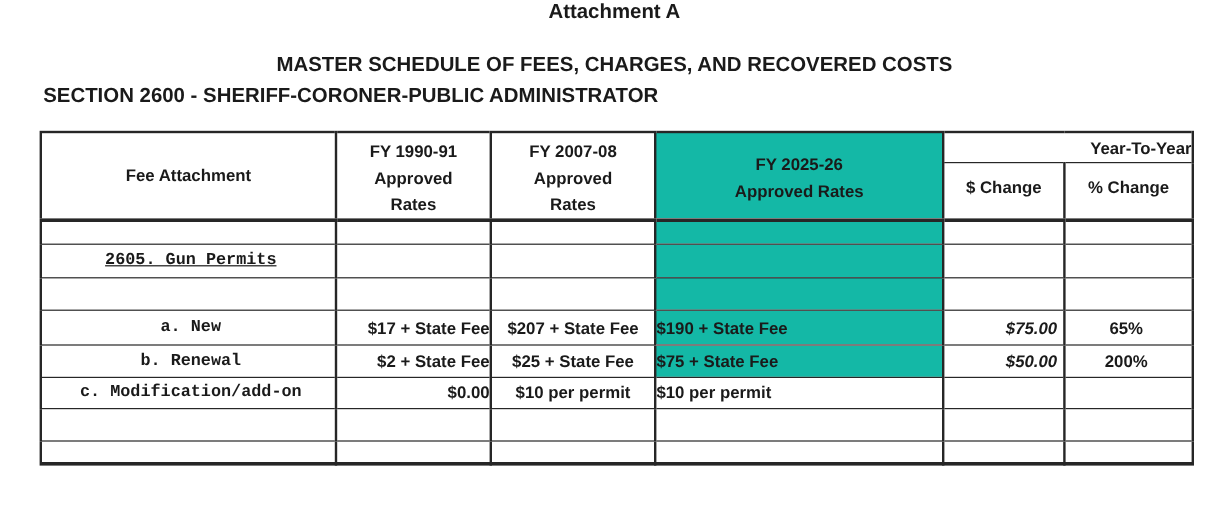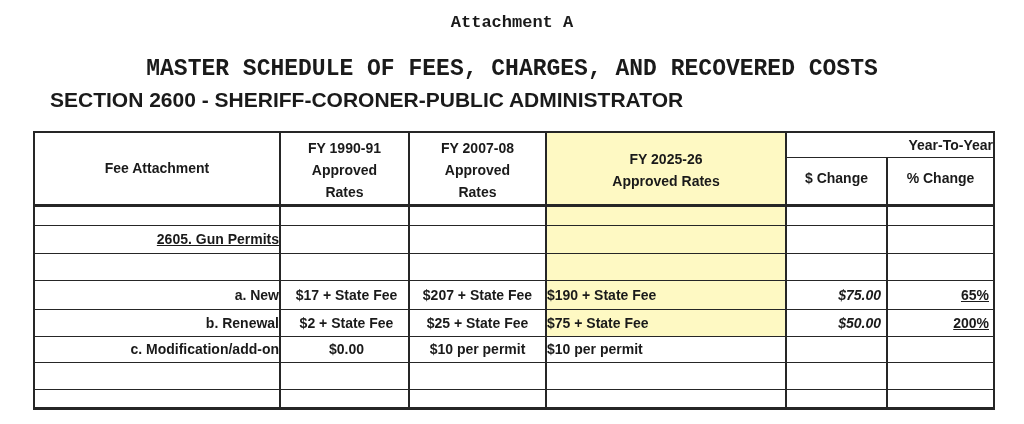--- a/index.html
+++ b/index.html
@@ -8,70 +8,67 @@
     position: relative;
     width: 1024px;
     height: 424px;
     background: #ffffff;
     font-family: "Liberation Sans", sans-serif;
     font-weight: bold;
     color: #1a1a1a;
     overflow: hidden;
   }
   .title-attachment {
-    padding-top: 13px;
     text-align: center;
     font-size: 17px;
-    font-family: Liberation Mono, monospace;
   }
   .title-main {
     margin-top: 24px;
     text-align: center;
-    font-size: 23px;
-    font-family: Liberation Mono, monospace;
+    font-size: 17px;
   }
   .title-section {
     margin-top: 6px;
-    margin-left: 50px;
-    font-size: 21px;
+    margin-left: 36px;
+    font-size: 17px;
   }
   table.fees {
     border-collapse: collapse;
     table-layout: fixed;
     margin: 19px 0 0 33px;
     border: 2px solid #262626;
     border-bottom: 3px solid #262626;
   }
   table.fees td {
     border-left: 2px solid #262626;
     border-right: 2px solid #262626;
     border-top: 1px solid #262626;
     border-bottom: 1px solid #262626;
     padding: 0;
     font-size: 14px;
     white-space: nowrap;
     overflow: hidden;
     vertical-align: middle;
   }
   
-  .c-desc { text-align: right;  padding-left: 4px !important; }
-  .c-90   { text-align: center;  padding-left: 4px !important; }
+  .c-desc { text-align: center;  padding-left: 4px !important; font-family: Liberation Mono, monospace; }
+  .c-90   { text-align: right;  padding-left: 4px !important; }
   .c-07   { text-align: center; }
   .c-25   { }
   .c-dc   { text-align: right; padding-right: 5px !important; font-style: italic; }
-  .c-pc   { text-align: right; padding-right: 4px !important; text-decoration: underline; }
+  .c-pc   { text-align: center; padding-right: 4px !important; }
   
   .hc { text-align: center; }
   .hfy { vertical-align: top; padding-top: 4px !important; line-height: 22px; }
   .hdesc { vertical-align: middle; }
   .yty { border-bottom: 1px solid #262626; text-align: right; }
   .chg { vertical-align: bottom; padding-bottom: 5px !important; }
   tr.hrow1 > td[rowspan], tr.hrow2 > td { border-bottom: 3px solid #262626; }
   
-  .hl { background: #fef9c3; }
+  .hl { background: #14b8a6; }
   .u  { text-decoration: underline; }
 </style>
 </head>
 <body>
 
 <div class="page">
 
   <div class="title-attachment">Attachment A</div>
   <div class="title-main">MASTER SCHEDULE OF FEES, CHARGES, AND RECOVERED COSTS</div>
   <div class="title-section">SECTION 2600 - SHERIFF-CORONER-PUBLIC ADMINISTRATOR</div>

